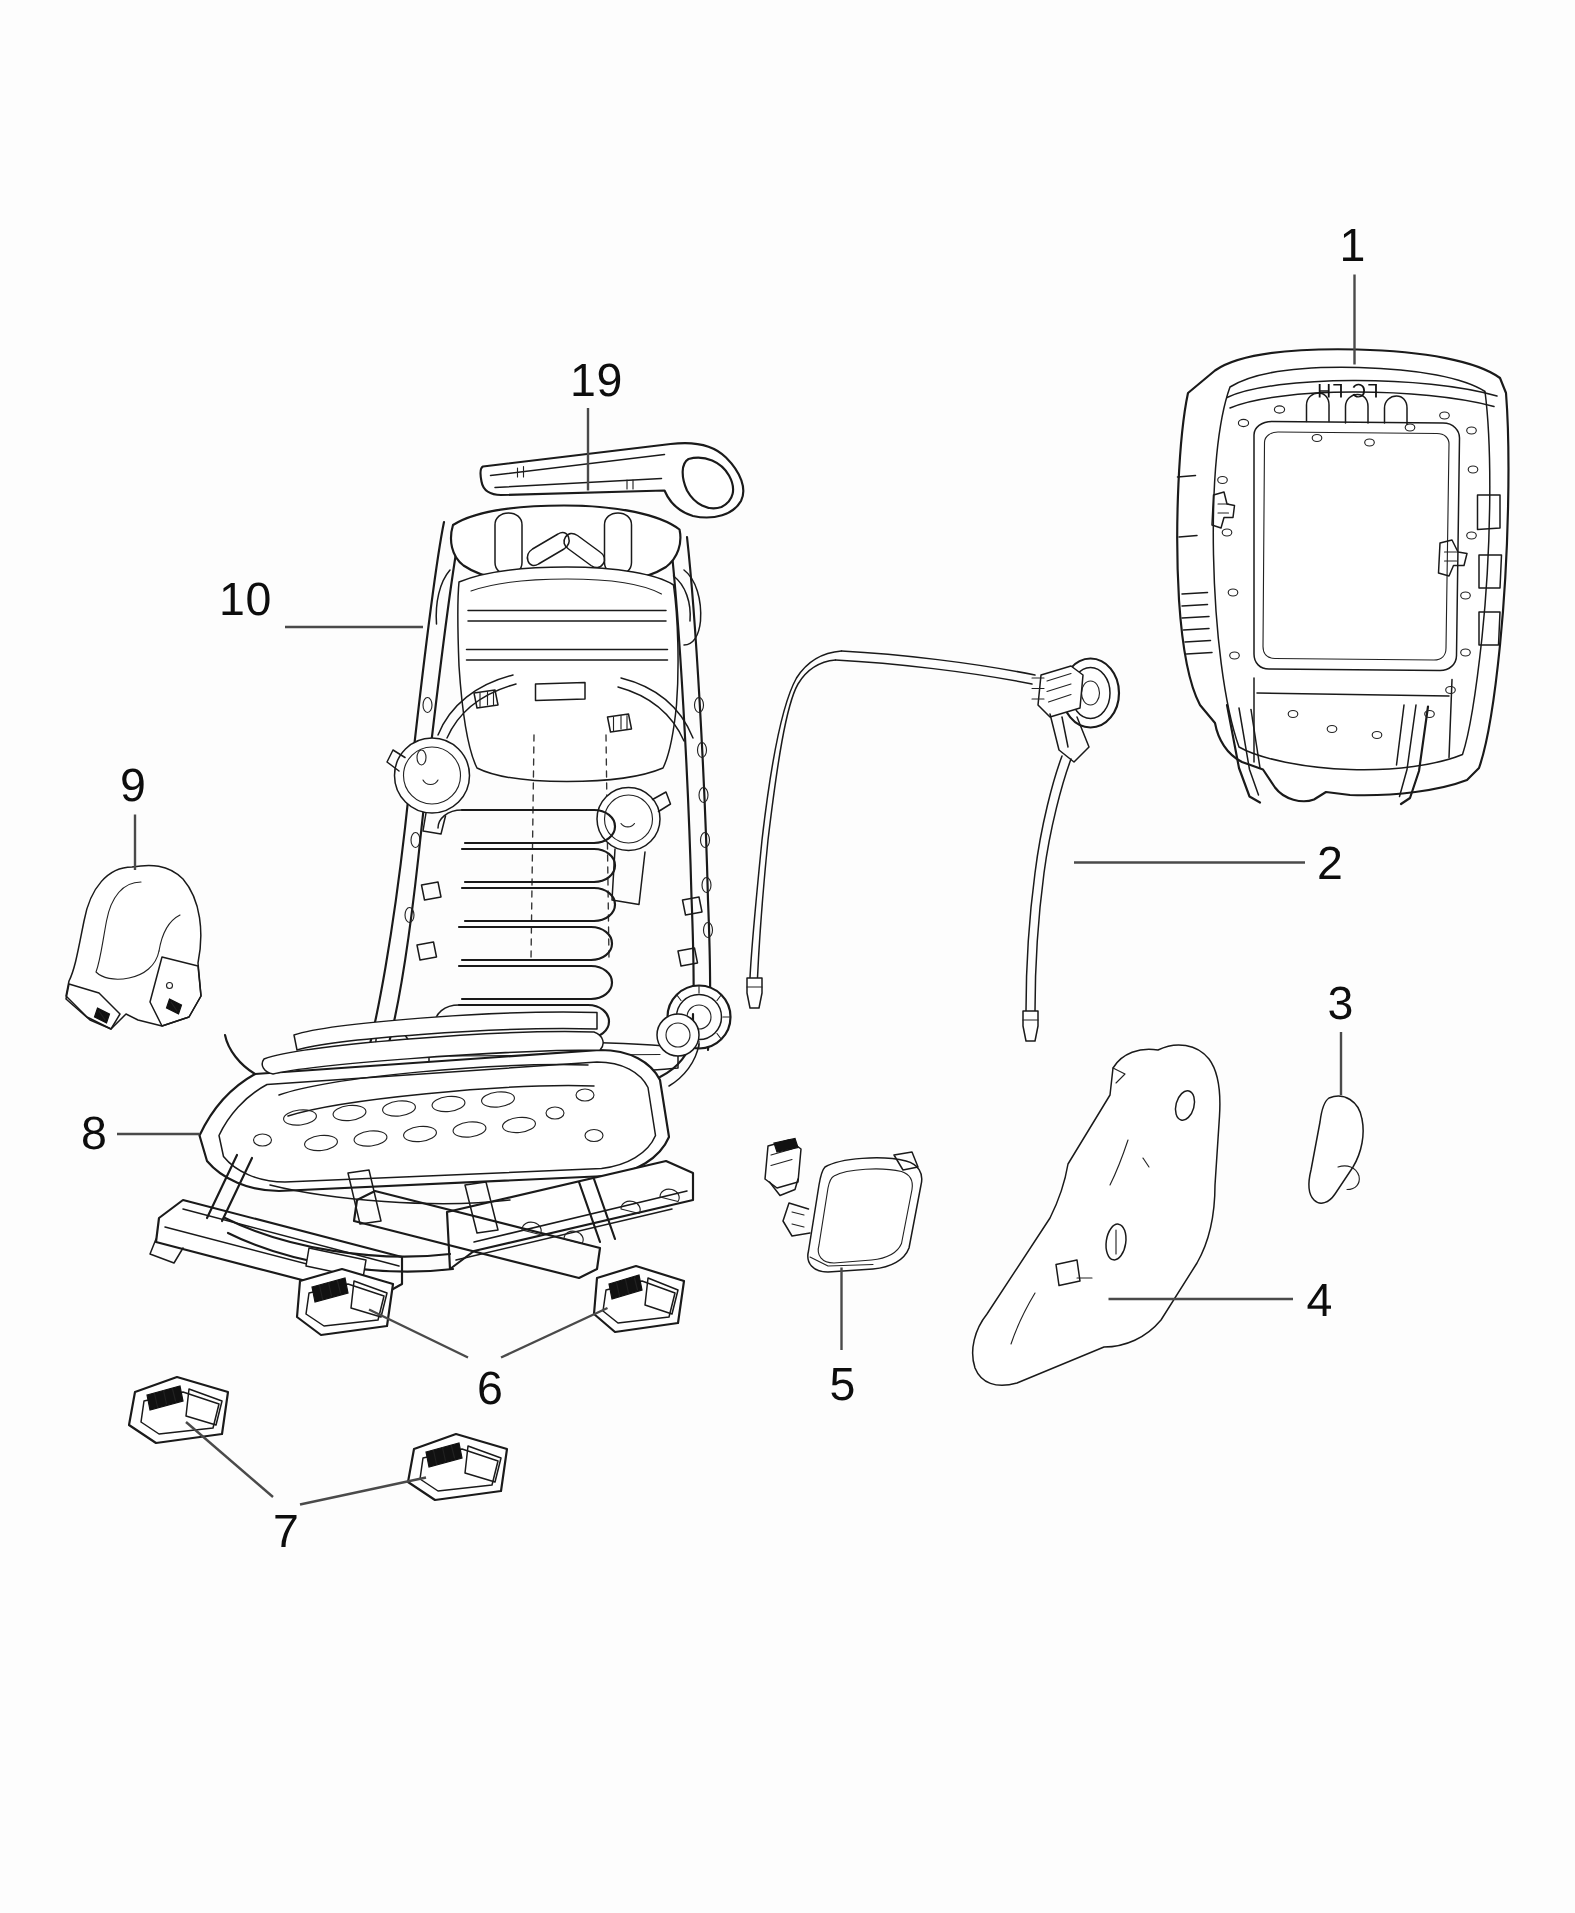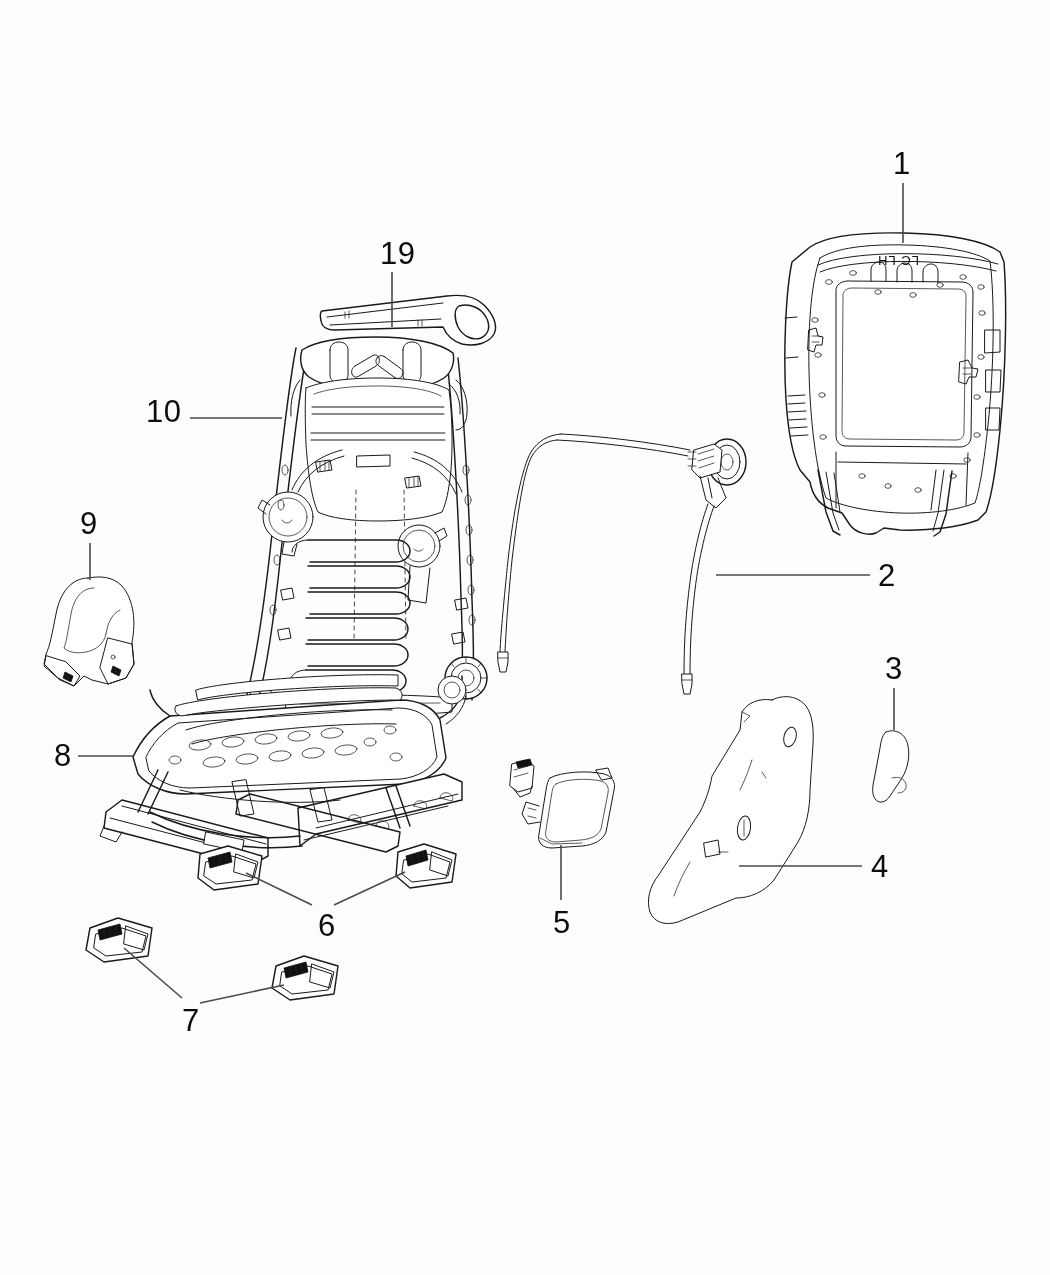--- a/index.html
+++ b/index.html
@@ -655,16 +655,16 @@
 
   <div class="callout-num" style="left:893px; top:148px;">1</div>
   <div class="callout-num" style="left:878px; top:560px;">2</div>
   <div class="callout-num" style="left:885px; top:653px;">3</div>
   <div class="callout-num" style="left:871px; top:851px;">4</div>
   <div class="callout-num" style="left:553px; top:907px;">5</div>
   <div class="callout-num" style="left:318px; top:910px;">6</div>
   <div class="callout-num" style="left:182px; top:1005px;">7</div>
   <div class="callout-num" style="left:54px; top:740px;">8</div>
   <div class="callout-num" style="left:80px; top:508px;">9</div>
-  <div class="callout-num" style="left:146px; top:396px;">10</div>
+  <div class="callout-num" style="left:146px; top:384px;">10</div>
   <div class="callout-num" style="left:380px; top:238px;">19</div>
 
 </div>
 
 </body></html>

